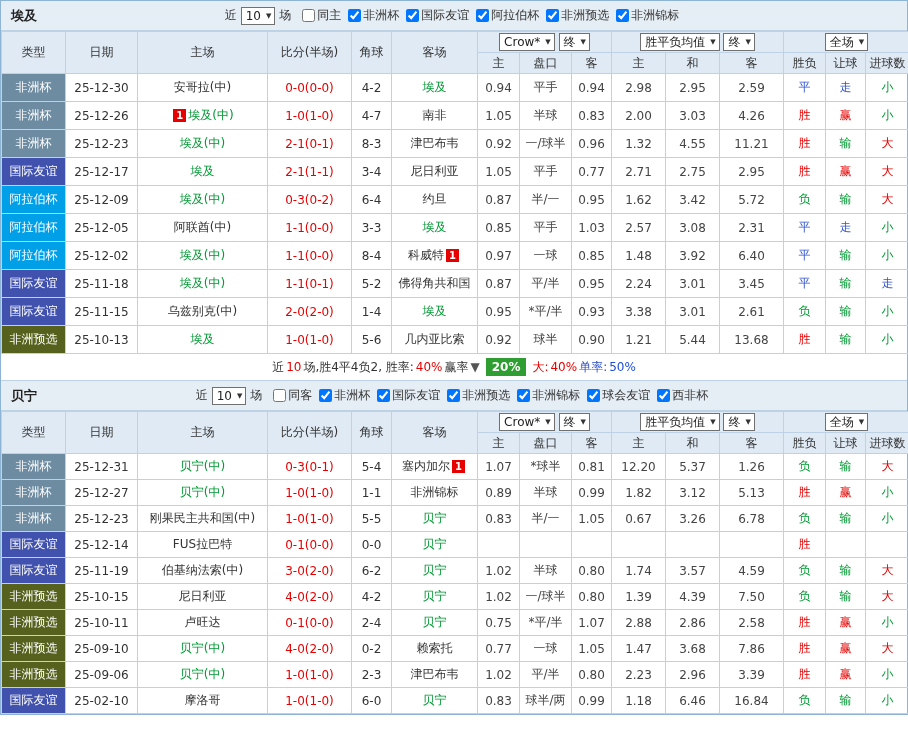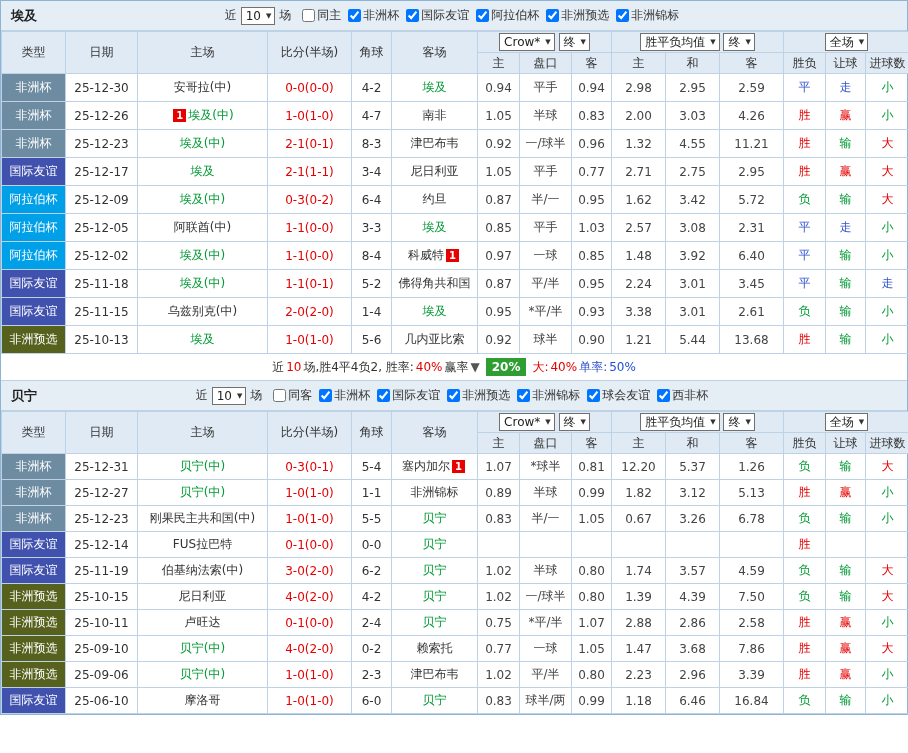--- a/index.html
+++ b/index.html
@@ -596,21 +596,21 @@
               <td class="odds">0.80</td>
               <td class="odds">2.23</td>
               <td class="odds">2.96</td>
               <td class="odds">3.39</td>
               <td style="color: rgb(230, 0, 0);">胜</td>
               <td style="color: rgb(230, 0, 0);">赢</td>
               <td style="color: rgb(0, 153, 51);">小</td>
             </tr>
             <tr>
               <td style="color: rgb(255, 255, 255); background: rgb(64, 82, 174);">国际友谊</td>
-              <td>25-06-10</td>
+              <td>25-02-10</td>
               <td><span>摩洛哥</span></td>
               <td class="score">1-0(1-0)</td>
               <td>6-0</td>
               <td><span class="focus">贝宁</span></td>
               <td class="odds">0.83</td>
               <td class="odds">球半/两</td>
               <td class="odds">0.99</td>
               <td class="odds">1.18</td>
               <td class="odds">6.46</td>
               <td class="odds">16.84</td>

